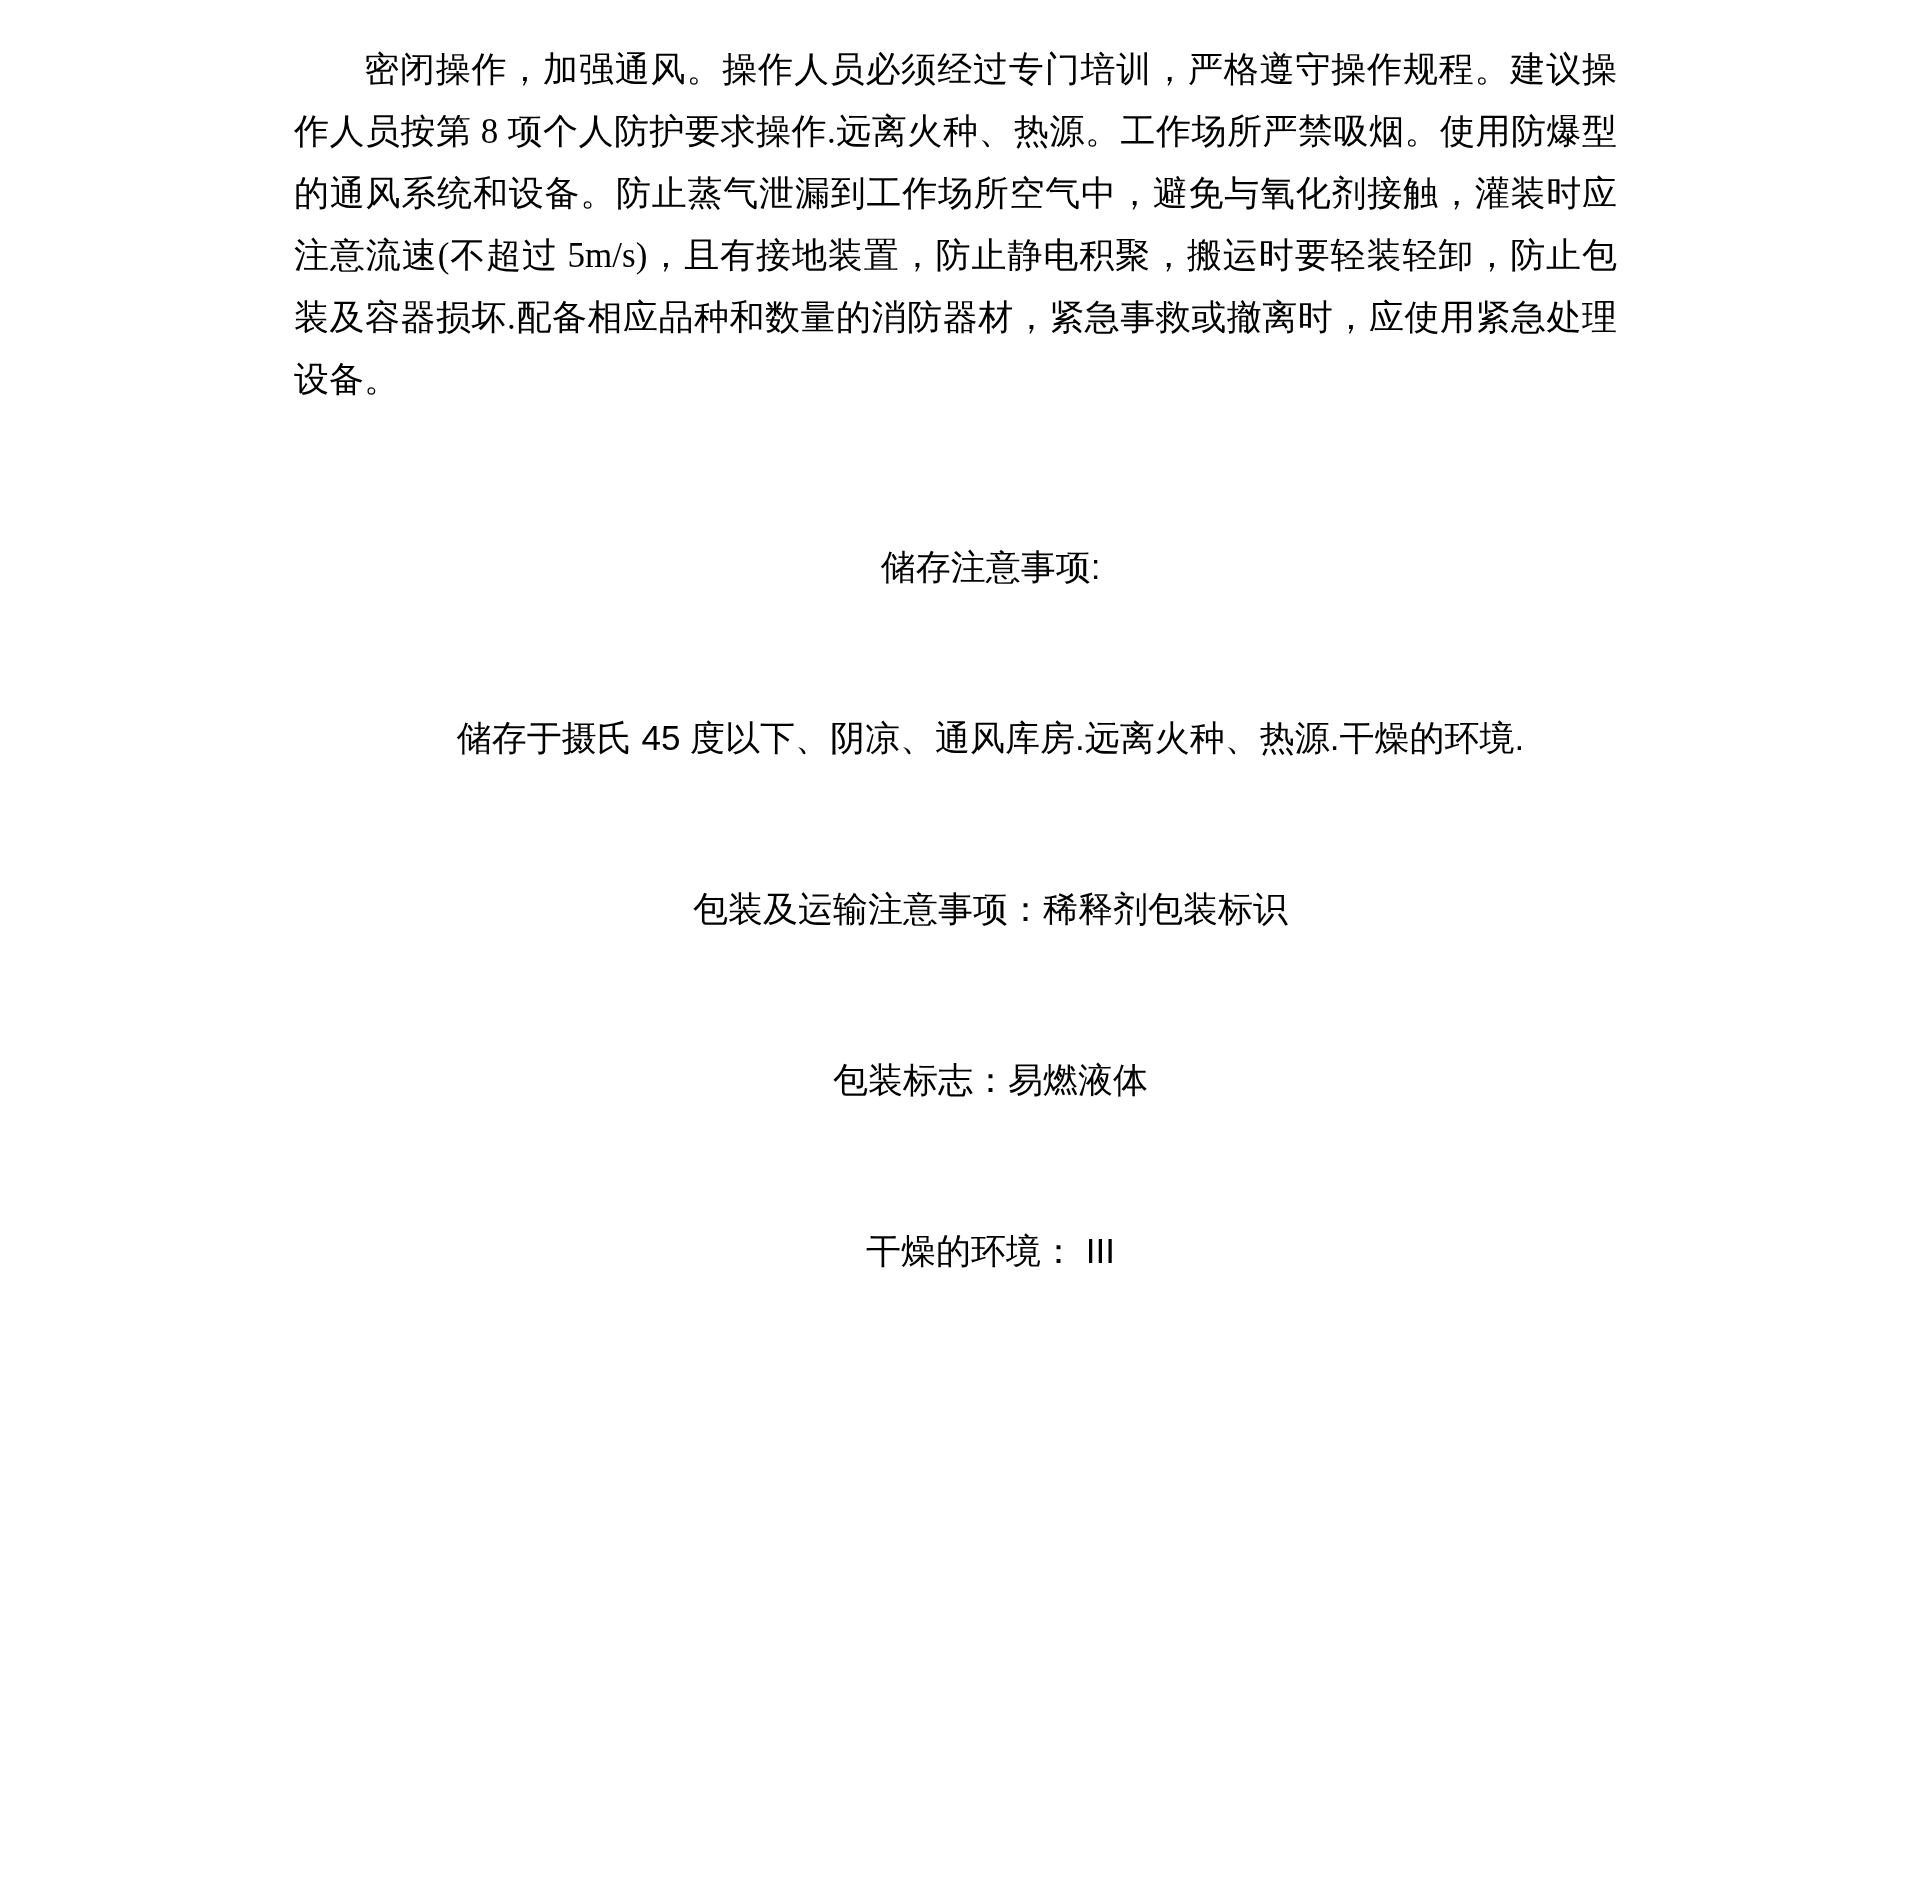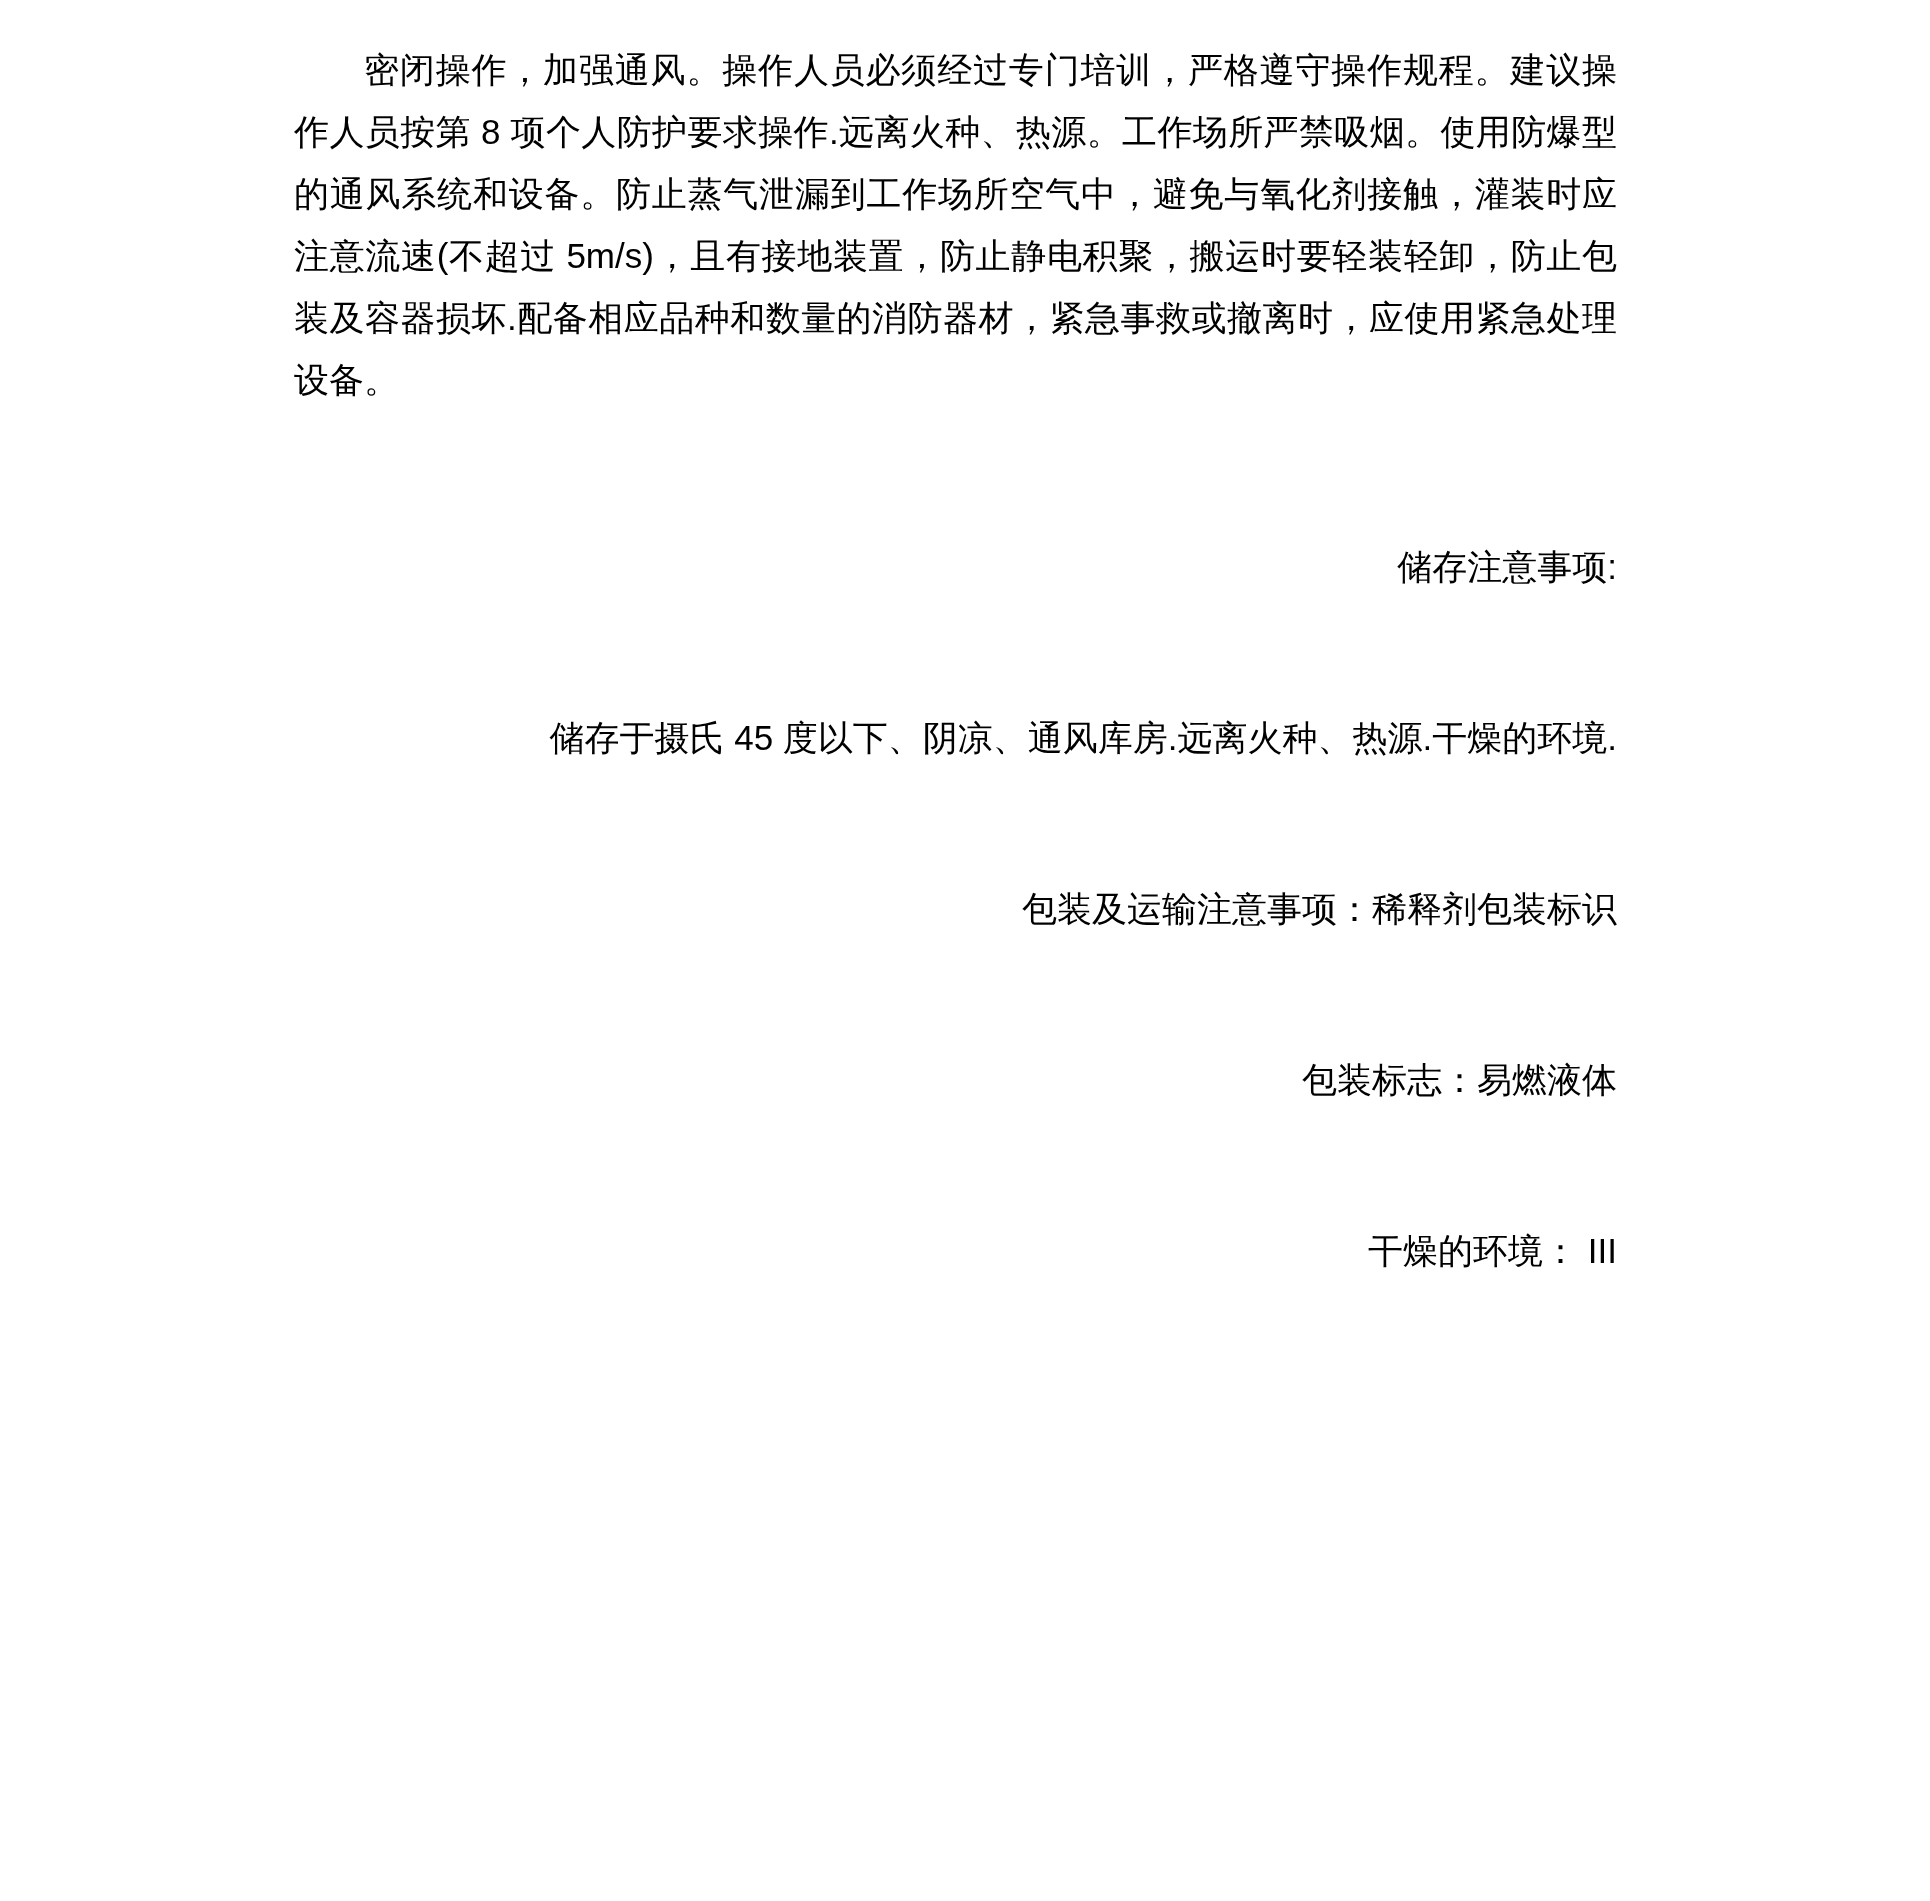--- a/index.html
+++ b/index.html
@@ -29,23 +29,23 @@
   }
   .para {
     margin: 0;
     text-indent: 70px;
     text-align: justify;
     text-justify: inter-character;
     word-break: break-all;
     overflow-wrap: break-word;
   }
   
-  .para.gap-lg { margin-bottom: 125px; }
+  .para.gap-lg { margin-bottom: 125px; font-family: Liberation Serif, serif; }
   .para.gap-md { margin-bottom: 109px; }
-  .para.single { text-align: right; }
+  .para.single { text-align: center; }
 </style>
 </head>
 <body>
 
 <div class="page">
   <div class="content">
 
     <p class="para gap-lg">密闭操作，加强通风。操作人员必须经过专门培训，严格遵守操作规程。建议操作人员按第 8 项个人防护要求操作.远离火种、热源。工作场所严禁吸烟。使用防爆型的通风系统和设备。防止蒸气泄漏到工作场所空气中，避免与氧化剂接触，灌装时应注意流速(不超过 5m/s)，且有接地装置，防止静电积聚，搬运时要轻装轻卸，防止包装及容器损坏.配备相应品种和数量的消防器材，紧急事救或撤离时，应使用紧急处理设备。</p>
 
     <p class="para gap-md single">储存注意事项:</p>

